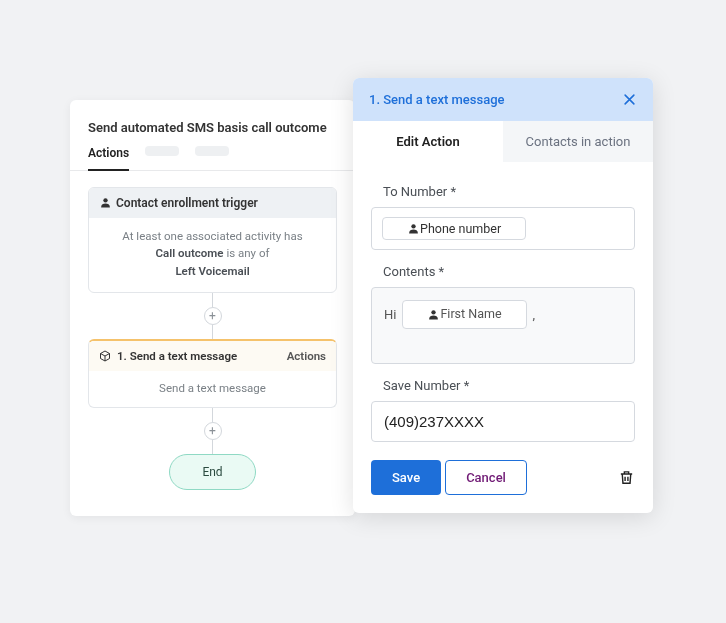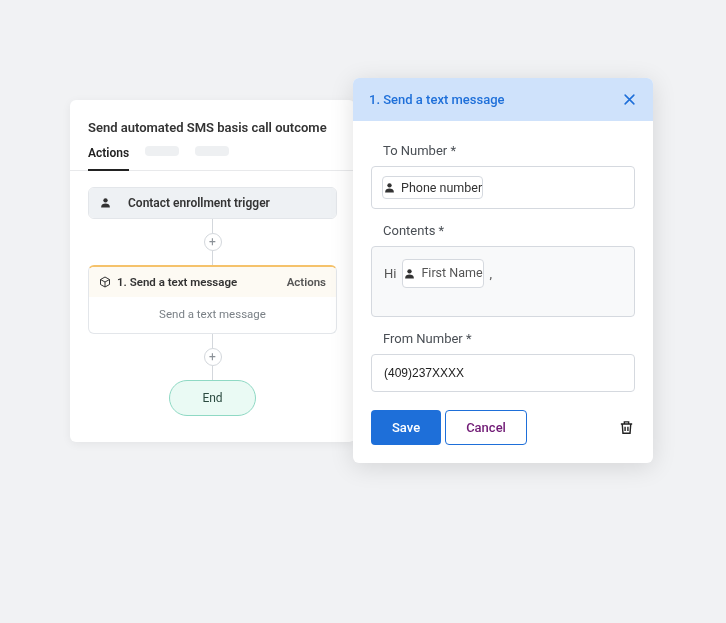--- a/index.html
+++ b/index.html
@@ -64,21 +64,21 @@
     width: 100%;
     border: 1px solid #e3e6ea;
     border-radius: 6px;
     overflow: hidden;
     background: #fff;
   }
   .trigger-head {
     background: #eef1f4;
     padding: 8px 10px;
     display: flex;
-    gap: 16px;
+    gap: 4px;
     font-size: 12px;
     font-weight: 600;
   }
   .trigger-body {
     padding: 10px 12px 12px;
     font-size: 11.5px;
     color: #7a8086;
     text-align: center;
     line-height: 1.5;
   }
@@ -166,47 +166,47 @@
   .input-box {
     width:100%;
     border:1px solid #d5d9df;
     border-radius:4px;
     padding:9px 10px;
     display:flex; align-items:center; gap:6px;
     font-size:13px;
     background:#fff;
   }
   .chip {
-    display:inline-flex; align-items:center; gap:5px;
+    display:inline-flex; align-items:center; 
     border:1px solid #d5d9df; border-radius:4px;
-    padding:3px 0;
+    padding:3px 24px;
     font-size:12.5px;
     background:#fff;
   }
   .person-icon { width:13px; height:13px; }
   .cube-icon { width:12px; height:12px; }
 
   .contents-box {
     width:100%;
     border:1px solid #d5d9df;
     border-radius:4px;
     padding:12px 12px;
     background:#f8f9fa;
     font-size:13px;
     color:#555;
     line-height:1.65;
   }
-  .contents-first-line { display:flex; align-items:center; gap:6px; margin-bottom:16px; flex-wrap:wrap;}
+  .contents-first-line { display:flex; align-items:center; gap:6px; margin-bottom:22px; flex-wrap:wrap;}
 
   .from-input {
     width:100%;
     border:1px solid #d5d9df;
     border-radius:4px;
     padding:11px 12px;
-    font-size:12px;
+    font-size:15px;
     color:#222;
   }
 
   .editor-footer {
     display:flex; align-items:center; justify-content:space-between;
     margin-top:18px;
   }
   .footer-left { display:flex; gap:4px; }
   .btn {
     padding:9px 20px;
@@ -238,20 +238,26 @@
 
     <div class="trigger-card">
       <div class="trigger-head">
         <span>
           <svg class="person-icon" viewBox="0 0 24 24" fill="#333">
               <circle cx="12" cy="8" r="4"></circle>
               <path d="M4 20c0-4 4-6 8-6s8 2 8 6v1H4z"></path>
             </svg>
         </span>
         <span>Contact enrollment trigger</span>
+      </div>
+      <div class="trigger-body">
+        <span>At least one associated activity has</span><br>
+        <strong>Call outcome</strong>
+        <span>is any of</span><br>
+        <strong>Left Voicemail</strong>
       </div>
     </div>
 
     <div class="connector"></div>
     <div class="add-circle">+</div>
     <div class="connector"></div>
 
     <div class="action-card">
       <div class="action-head">
         <div class="action-head-left">
@@ -279,20 +285,24 @@
 <div class="editor-panel">
   <div class="editor-header">
     <span>1. Send a text message</span>
     <span class="close-x">
       <svg width="15" height="15" viewBox="0 0 24 24" fill="none" stroke="#1e6fd9" stroke-width="2.5" stroke-linecap="round">
           <path d="M5 5l14 14M19 5L5 19"></path>
         </svg>
     </span>
   </div>
 
+  <div class="editor-tabs">
+    <div class="editor-tab active">Edit Action</div>
+    <div class="editor-tab">Contacts in action</div>
+  </div>
 
   <div class="editor-body">
     <div class="field-label">To Number *</div>
     <div class="input-box">
       <span class="chip">
         <span>
           <svg class="person-icon" viewBox="0 0 24 24" fill="#333">
               <circle cx="12" cy="8" r="4"></circle>
               <path d="M4 20c0-4 4-6 8-6s8 2 8 6v1H4z"></path>
             </svg>
@@ -311,21 +321,21 @@
                 <circle cx="12" cy="8" r="4"></circle>
                 <path d="M4 20c0-4 4-6 8-6s8 2 8 6v1H4z"></path>
               </svg>
           </span>
           <span>First Name</span>
         </span>
         <span>,</span>
       </div>
     </div>
 
-    <div class="field-label" style="margin-top:14px;">From Number *</div>
+    <div class="field-label" style="margin-top:14px;">Save Number *</div>
     <input class="from-input" value="(409)237XXXX" style="">
 
     <div class="editor-footer">
       <div class="footer-left">
         <div class="btn btn-primary">Save</div>
         <div class="btn btn-secondary">Cancel</div>
       </div>
       <span class="trash">
         <svg width="17" height="17" viewBox="0 0 24 24" fill="none" stroke="#222" stroke-width="2">
             <path d="M4 7h16M9 7V4h6v3M6 7l1 13h10l1-13"></path>

